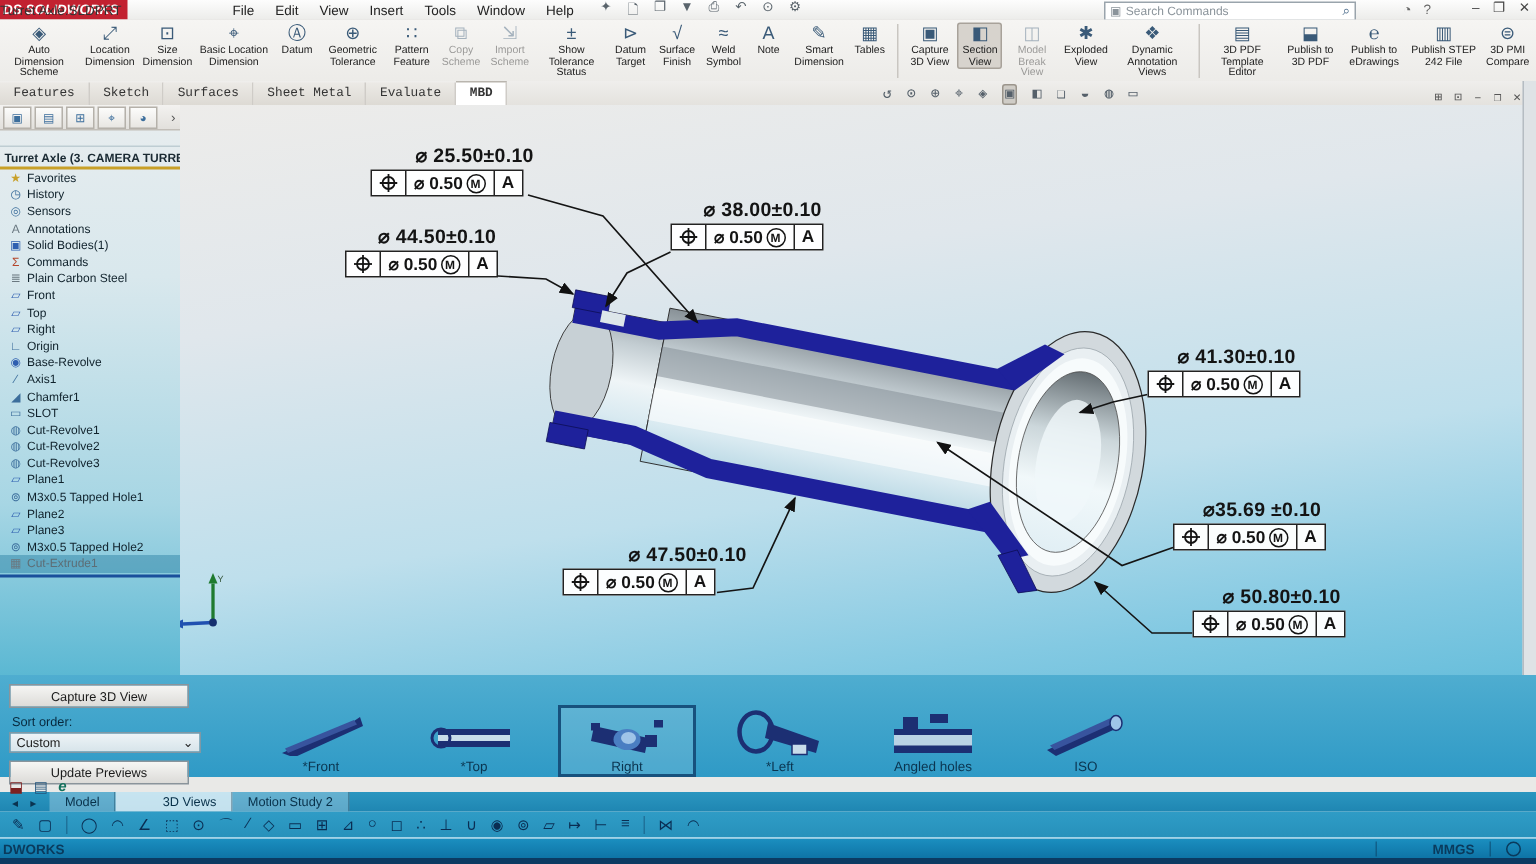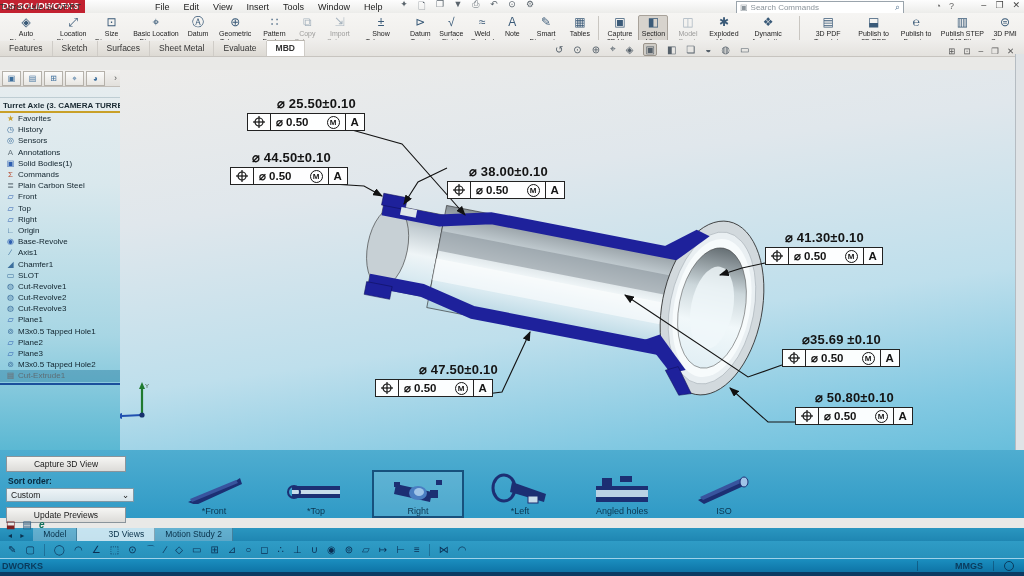--- a/index.html
+++ b/index.html
@@ -25,22 +25,22 @@
   .ribbon{position:absolute;left:0;top:13px;width:1024px;height:41px;background:linear-gradient(#f6f5f3,#ecebe8);
     display:flex;align-items:flex-start;padding-top:2px;border-bottom:1px solid #cfccc7;}
   .rbtn{display:flex;flex-direction:column;align-items:center;justify-content:flex-start;
     min-width:26px;max-width:56px;padding:1px 2px;cursor:pointer;}
   .rbtn .ic{font-size:12px;line-height:13px;height:13px;color:#3a5a78;}
   .rbtn .lb{font-size:7px;line-height:7.5px;text-align:center;color:#222;margin-top:1px;}
   .rbtn.dis{opacity:.42;}
   .rbtn.act{background:#d7d3cd;border:1px solid #a8a29a;border-radius:2px;padding:0 1px;}
   .rsep{width:1px;height:36px;background:#c9c6c1;margin:1px 3px;}
   
-  .tabrow{position:absolute;left:0;top:40px;width:1024px;height:16px;background:linear-gradient(#efeeec,#e4e2de);
-    display:flex;align-items:flex-end;border-bottom:1px solid #c7c4bf;}
+  .tabrow{position:absolute;left:0;top:54px;width:1024px;height:16px;background:linear-gradient(#efeeec,#e4e2de);
+    display:flex;align-items:flex-end;border-bottom:1px solid #c7c4bf;font-family:Liberation Mono, monospace;}
   .dtab{font-size:8.5px;color:#333;padding:2px 9px;border-right:1px solid #cfccc7;background:linear-gradient(#eceae6,#dddad4);
     height:11px;line-height:11px;cursor:pointer;}
   .dtab.active{background:#fff;font-weight:bold;border-top:1px solid #b9b5ae;}
   .headsup{display:flex;gap:10px;margin-left:250px;align-items:center;font-size:10px;color:#55606a;height:14px;}
   .headsup .hic{cursor:pointer;}
   .headsup .hic.act{background:#cfccc6;border:1px solid #9b958c;border-radius:2px;padding:0 1px;}
   .doc-controls{margin-left:auto;display:flex;gap:8px;font-size:8.5px;color:#555;padding-right:10px;}
   
   .treepanel{position:absolute;left:0;top:70px;width:120px;height:380px;
     background:linear-gradient(#e8edef 0%,#d9e8ed 30%,#a7d6e4 70%,#5bb8d3 100%);
@@ -61,36 +61,36 @@
   .tree-row.selected{background:rgba(20,110,150,.38);color:#5d6e76;}
   .rollback{height:0;border-top:2px solid #1a4f9c;margin-top:1px;}
   
   .viewport{position:absolute;left:120px;top:70px;width:1008px;height:380px;overflow:hidden;
     background:linear-gradient(172deg,#edecea 0%,#e0e7ec 30%,#bedfec 62%,#83c9e2 85%,#62bcda 100%);}
   .vpsvg{position:absolute;left:0;top:0;}
   .callout{position:absolute;z-index:5;}
   .callout .dim{font-size:13px;font-weight:bold;color:#141414;letter-spacing:.2px;white-space:nowrap;}
   .fcf{display:inline-flex;margin-top:2px;border:1.4px solid #222;background:rgba(255,255,255,.96);
     align-items:stretch;font-size:11.5px;font-weight:bold;color:#141414;}
-  .fcf .cell{padding:1px 5px;display:flex;align-items:center;gap:18px;}
+  .fcf .cell{padding:1px 5px;display:flex;align-items:center;gap:2px;}
   .fcf .cell + .cell{border-left:1.4px solid #222;}
   .mcirc{display:inline-block;width:11px;height:11px;border:1.2px solid #141414;border-radius:50%;
     font-size:8px;line-height:11px;text-align:center;font-weight:bold;}
   
   .taskpane{position:absolute;right:10px;top:24px;width:20px;background:#e3e6e8;border:1px solid #aab3b9;z-index:6;}
   .taskpane .tpi{height:17px;border-bottom:1px solid #c2c8cc;font-size:10px;color:#3c6e9c;text-align:center;
     line-height:17px;cursor:pointer;}
   .edge-strip{position:absolute;right:0;top:54px;width:8px;height:396px;background:#dfe3e6;border-left:1px solid #b5bcc2;z-index:7;}
   
   .viewspanel{position:absolute;left:0;top:450px;width:1024px;height:68px;
     background:linear-gradient(#4fadd0,#2f9ac6);display:flex;}
   .vp-controls{width:162px;padding:6px 0 0 6px;font-size:8.5px;color:#07283d;}
   .vp-controls .btn{display:block;width:118px;background:linear-gradient(#f6f6f4,#dcdbd8);border:1px solid #8a949b;
     font-size:8.5px;color:#1a1a1a;text-align:center;padding:2px 0;margin-bottom:4px;cursor:pointer;}
-  .vp-controls .lbl{margin:1px 0 2px 2px;font-weight:bold;}
+  .vp-controls .lbl{margin:1px 0 2px 2px;}
   .vp-controls .sel{width:118px;background:linear-gradient(#eef4f7,#d7e4ea);border:1px solid #7f98a5;font-size:8.5px;
     color:#1a1a1a;padding:1px 4px;display:flex;justify-content:space-between;margin-bottom:5px;cursor:pointer;}
   .thumbs{display:flex;gap:10px;padding-top:20px;}
   .thumb{width:88px;display:flex;flex-direction:column;align-items:center;cursor:pointer;padding:2px;}
   .thumb.selected{border:2px solid #17517d;background:rgba(255,255,255,.14);padding:0;}
   .thumb svg{display:block;}
   .thumb .tlbl{font-size:9px;color:#0b3550;margin-top:2px;}
   
   .publishrow{position:absolute;left:6px;top:519px;display:flex;gap:7px;font-size:10px;z-index:3;}
   .publishrow span{color:#7c2020;} .publishrow span:nth-child(2){color:#24557c;}
@@ -501,21 +501,21 @@
               <line x1="0" y1="6" x2="12" y2="6" stroke="#141414" stroke-width="1.2"></line>
             </svg>
           </span>
         <span class="cell">
             <span>⌀ 0.50</span>
             <span class="mcirc">M</span>
           </span>
         <span class="cell">A</span>
       </div>
     </div>
-    <div class="callout" style="left:327px;top:62px;margin-top:32px;">
+    <div class="callout" style="left:327px;top:62px;">
       <div class="dim" style="padding-left:22px;">⌀ 38.00±0.10</div>
       <div class="fcf">
         <span class="cell">
             <svg width="12" height="12">
               <circle cx="6" cy="6" r="4" fill="none" stroke="#141414" stroke-width="1.2"></circle>
               <line x1="6" y1="0" x2="6" y2="12" stroke="#141414" stroke-width="1.2"></line>
               <line x1="0" y1="6" x2="12" y2="6" stroke="#141414" stroke-width="1.2"></line>
             </svg>
           </span>
         <span class="cell">

